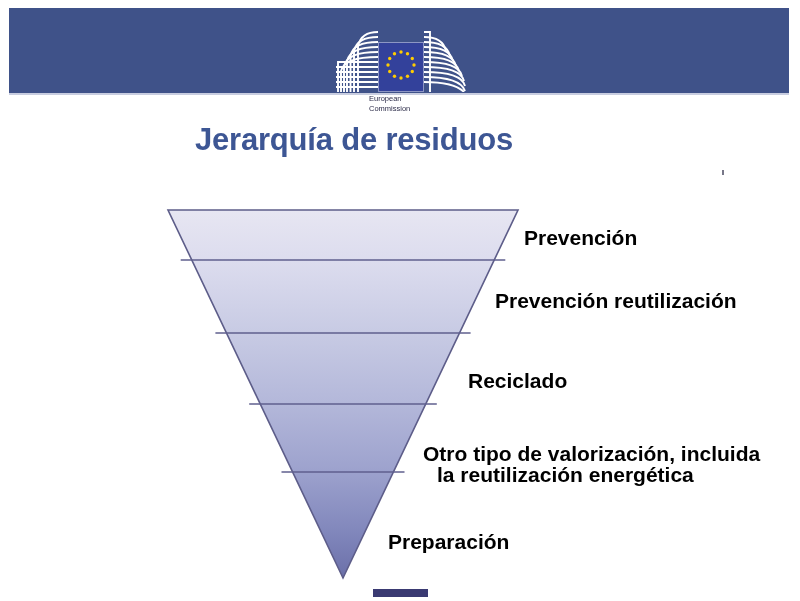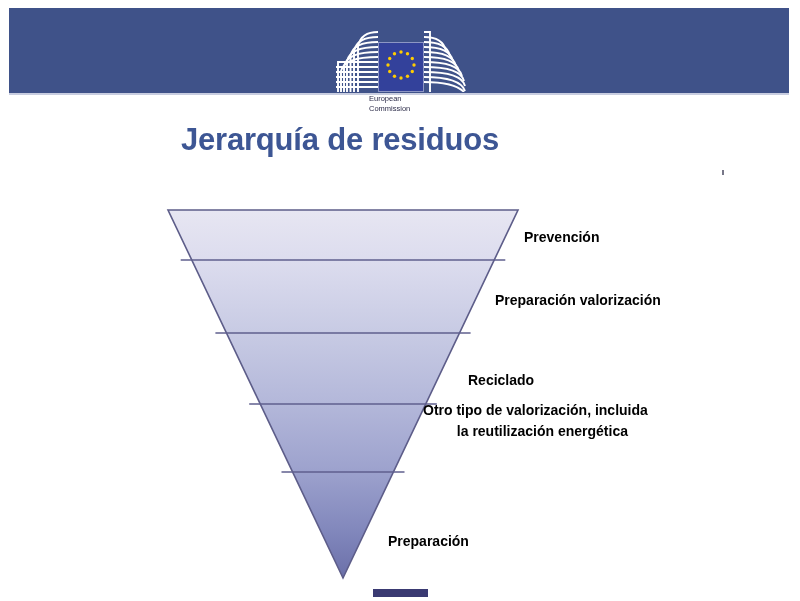--- a/index.html
+++ b/index.html
@@ -98,29 +98,29 @@
     width: 360px;
     height: 382px;
   }
   #pyramid-wrap svg { display: block; }
 
   
   .tier-label {
     position: absolute;
     color: #000000;
     font-weight: bold;
-    font-size: 14px;
+    font-size: 21px;
     line-height: 21px;
     font-family: "Liberation Sans", sans-serif;
     white-space: pre-line;
   }
   #label-prevencion         { left: 524px; top: 227px; }
   #label-preparacion        { left: 495px; top: 290px; }
   #label-reciclado          { left: 455px; top: 370px; margin-left: 13px; }
-  #label-valorizacion       { left: 423px; top: 400px; text-align: center; }
+  #label-valorizacion       { left: 423px; top: 443px; }
   #label-eliminacion        { left: 388px; top: 531px; }
 
   
   #bottom-accent-bar {
     position: absolute;
     left: 373px;
     top: 589px;
     width: 55px;
     height: 8px;
     background: #3a3a72;
@@ -200,21 +200,21 @@
       </g>
     </svg>
   </div>
 
   <div id="ec-logo-text">
     <div>European</div>
     <div>Commission</div>
   </div>
 </div>
 
-<div id="page-title" style="color: rgb(61, 86, 148);">Jerarquía de residuos</div>
+<div id="page-title" style="color: rgb(61, 86, 148); margin-left: 14px;">Jerarquía de residuos</div>
 
 <div id="pyramid-wrap">
   <svg id="pyramid-svg" width="360" height="382" viewBox="0 0 360 382" xmlns="http://www.w3.org/2000/svg">
     <defs>
       <linearGradient id="pyrGrad" x1="0" y1="0" x2="0" y2="1">
         <stop offset="0%" stop-color="#e7e6f2"></stop>
         <stop offset="14%" stop-color="#dcdcee"></stop>
         <stop offset="33%" stop-color="#c8cbe4"></stop>
         <stop offset="52%" stop-color="#b4b8da"></stop>
         <stop offset="70%" stop-color="#9ea3ce"></stop>
@@ -231,21 +231,21 @@
         <line x1="55.4" y1="130" x2="310.6" y2="130"></line>
         <line x1="89.2" y1="201" x2="276.8" y2="201"></line>
         <line x1="121.5" y1="269" x2="244.5" y2="269"></line>
       </g>
     </g>
   </svg>
 </div>
 
 <div class="tier-label" id="label-prevencion">Prevención</div>
 
-<div class="tier-label" id="label-preparacion">Preparación valorización</div>
+<div class="tier-label" id="label-preparacion">Prevención reutilización</div>
 
 <div class="tier-label" id="label-reciclado">Reciclado</div>
 
 <div class="tier-label" id="label-valorizacion"><span>Otro tipo de valorización, incluida</span><br><span style="display:inline-block;padding-left:14px;">la reutilización energética</span></div>
 
 <div class="tier-label" id="label-eliminacion">Preparación</div>
 
 <div id="bottom-accent-bar" style="background: rgb(58, 58, 114);"></div>
 <div id="artifact-speck"></div>
 

